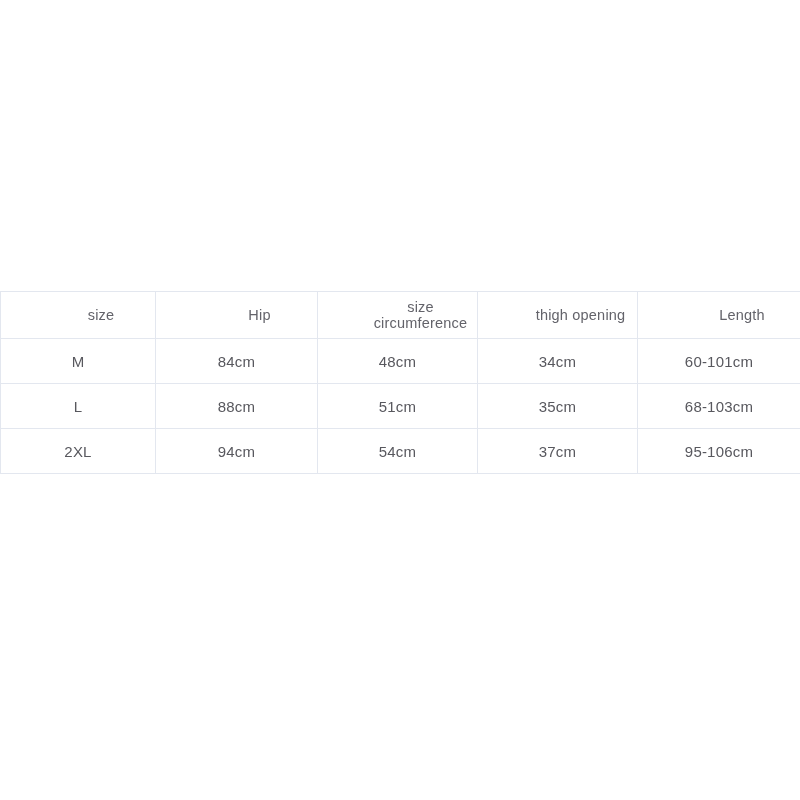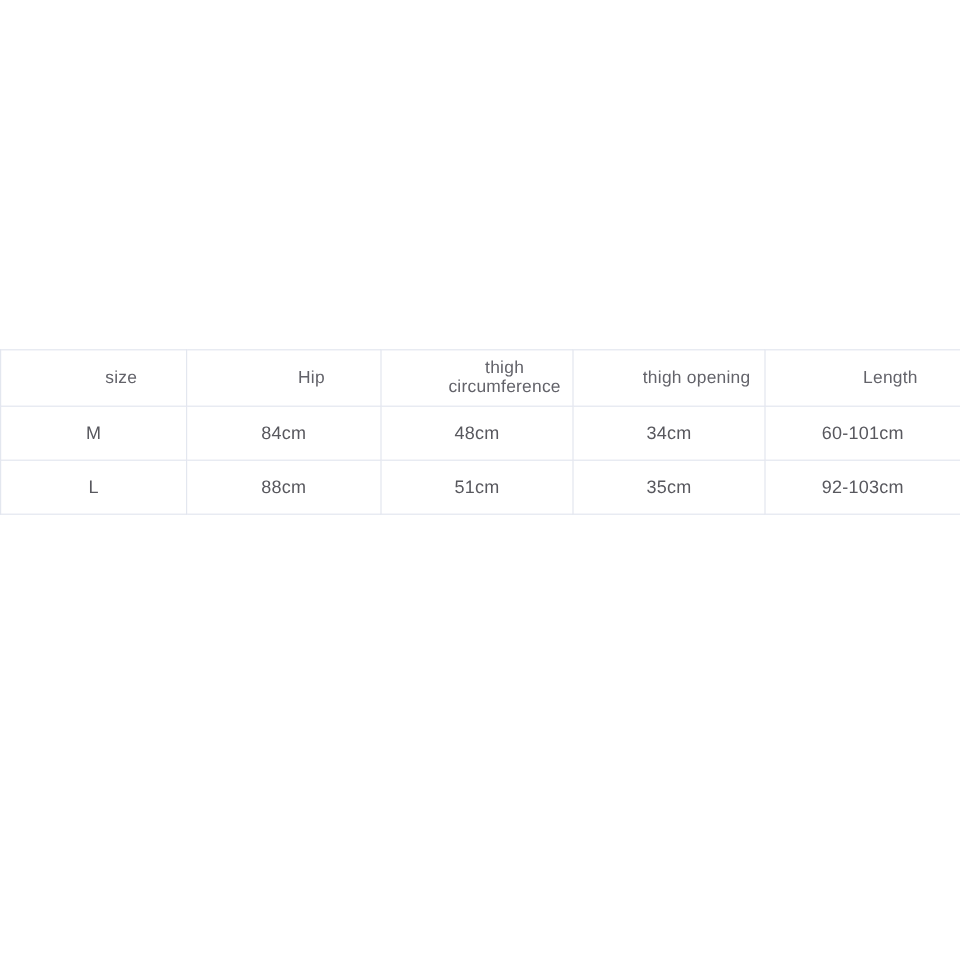--- a/index.html
+++ b/index.html
@@ -74,37 +74,44 @@
         <col class="c-size">
         <col class="c-hip">
         <col class="c-thigh">
         <col class="c-feet">
         <col class="c-length">
       </colgroup>
       <thead>
         <tr>
           <th>size</th>
           <th>Hip</th>
-          <th>thigh circumference</th>
+          <th>size circumference</th>
           <th>thigh opening</th>
           <th>Length</th>
         </tr>
       </thead>
       <tbody>
         <tr>
           <td>M</td>
           <td>84cm</td>
           <td>48cm</td>
           <td>34cm</td>
           <td>60-101cm</td>
         </tr>
         <tr>
           <td>L</td>
           <td>88cm</td>
           <td>51cm</td>
           <td>35cm</td>
-          <td>92-103cm</td>
+          <td>68-103cm</td>
+        </tr>
+        <tr>
+          <td>2XL</td>
+          <td>94cm</td>
+          <td>54cm</td>
+          <td>37cm</td>
+          <td>95-106cm</td>
         </tr>
       </tbody>
     </table>
   </div>
 
 </div>
 
 </body></html>

